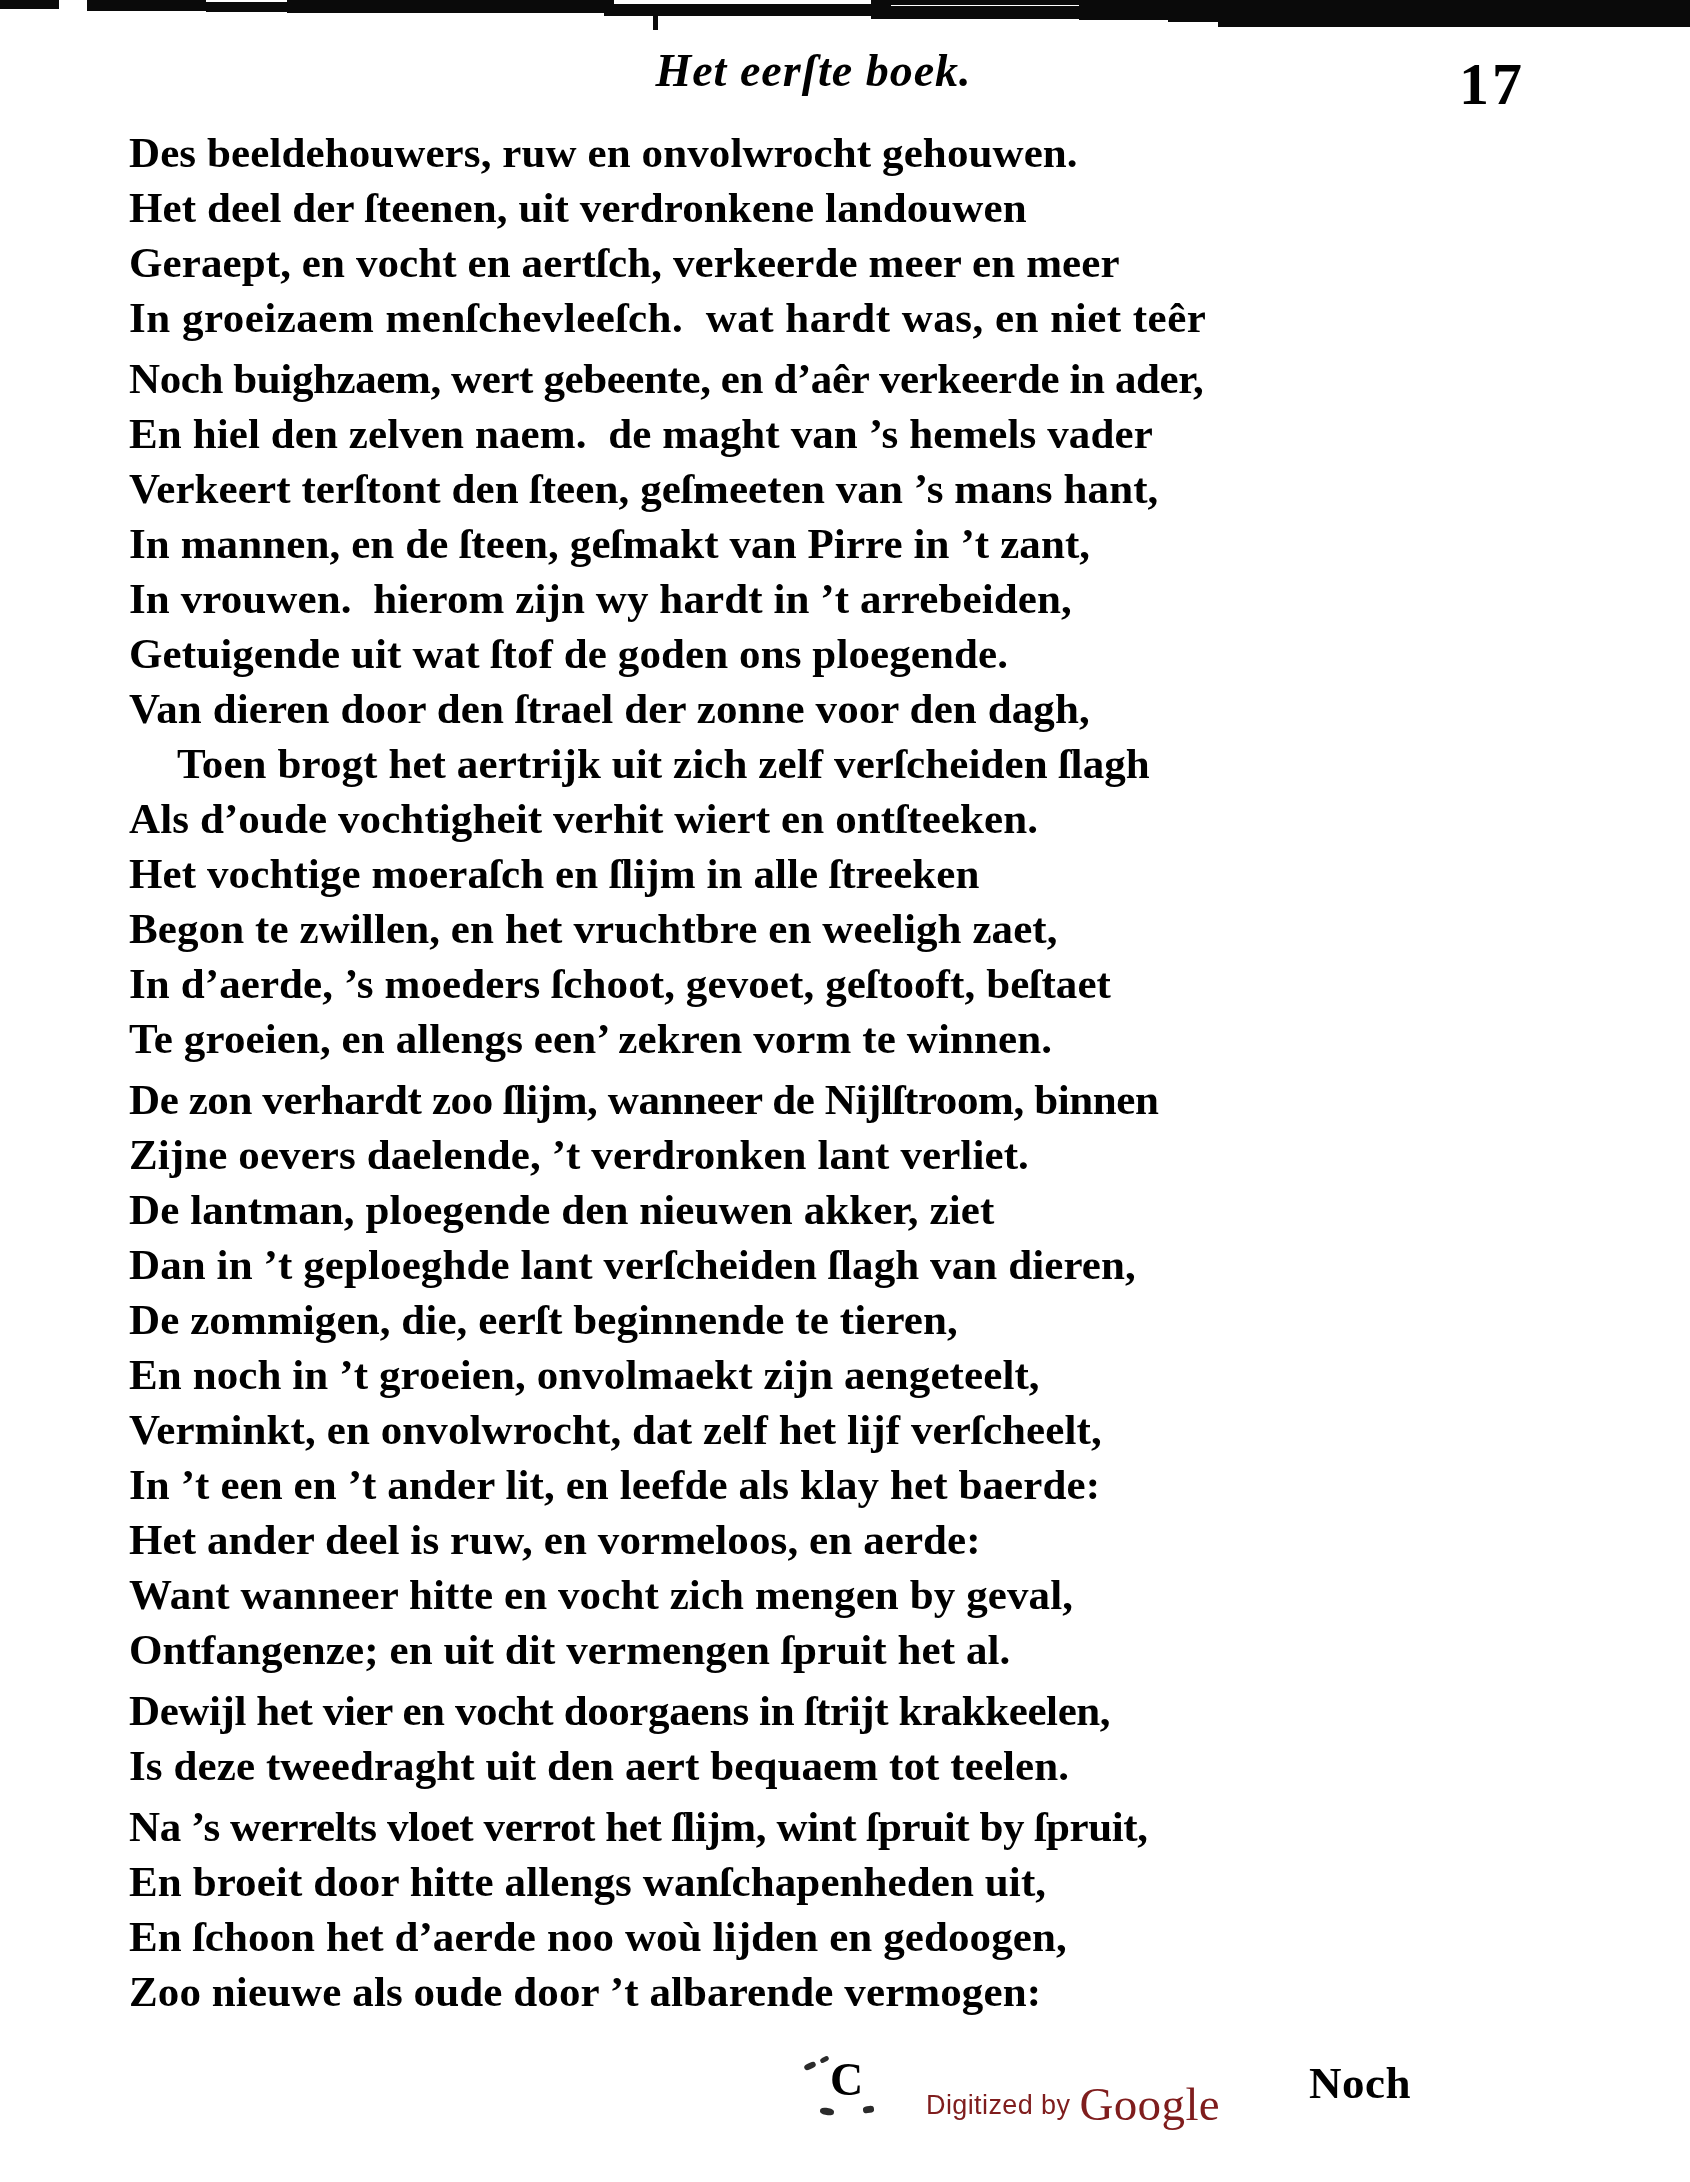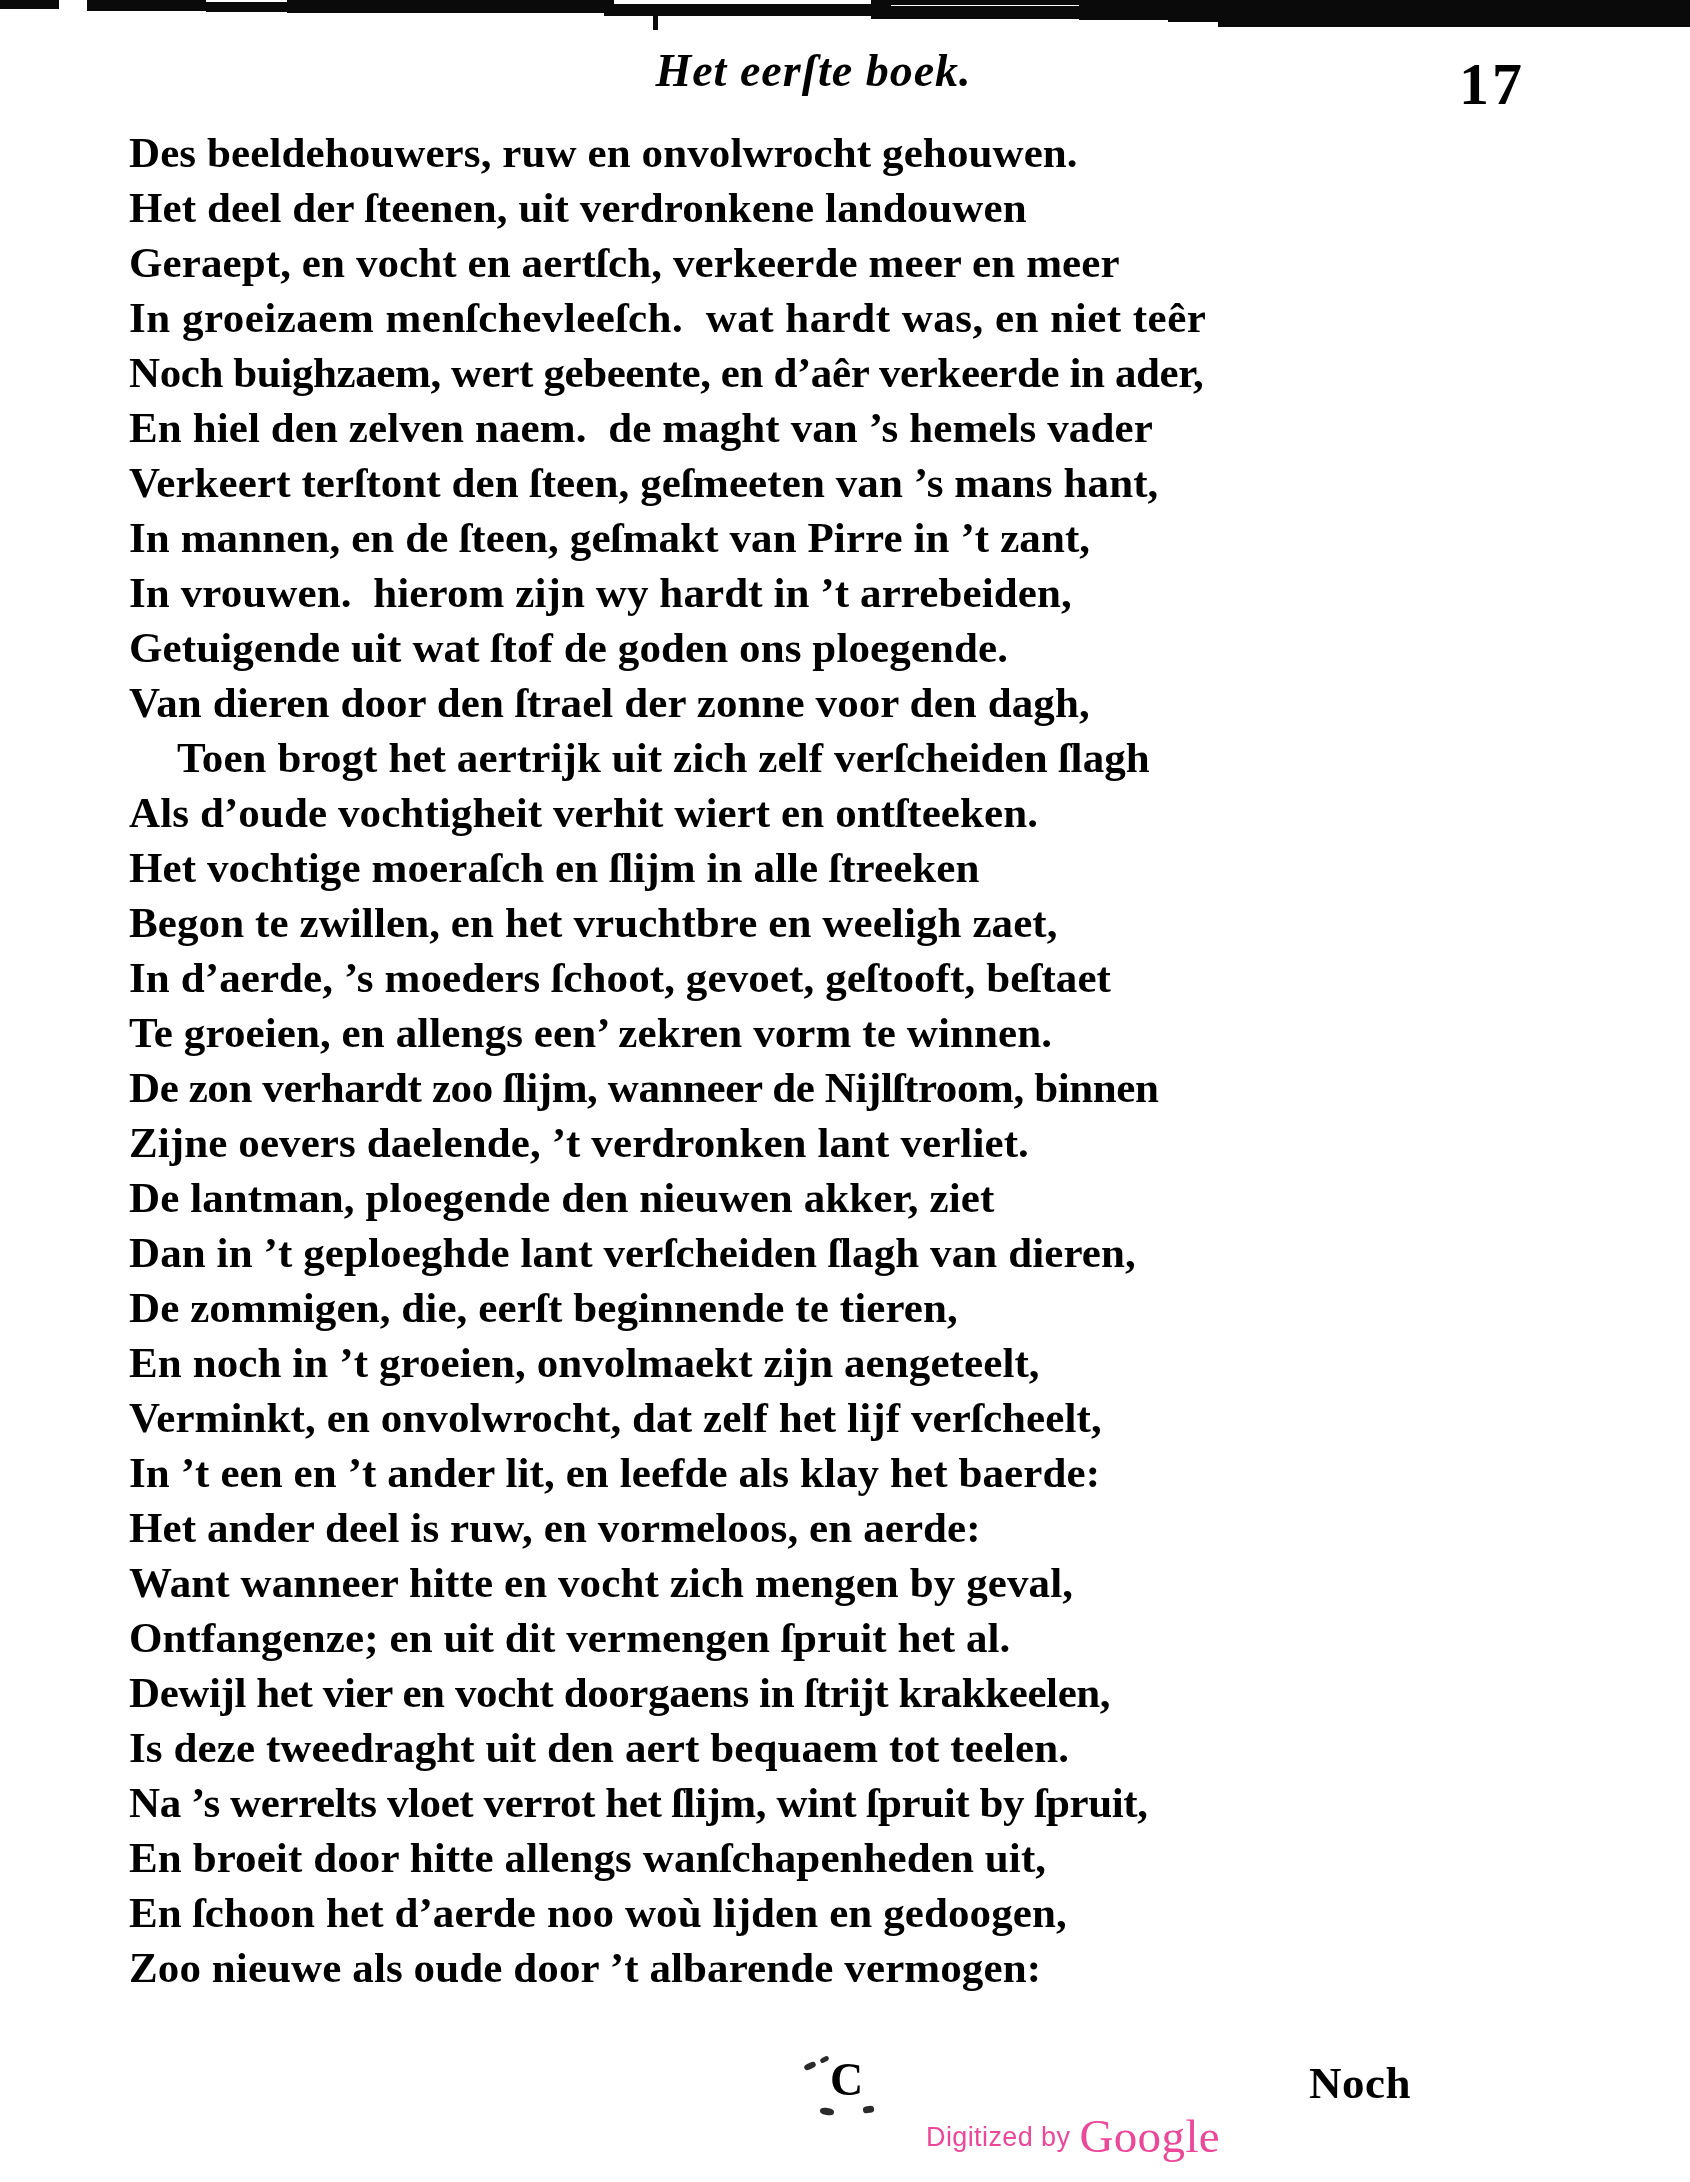--- a/index.html
+++ b/index.html
@@ -75,20 +75,21 @@
     line-height: 55px;
     white-space: pre;
     font-weight: 600;
     letter-spacing: 0.1px;
   }
   .line.indent {
     padding-left: 48px;
   }
   .line.tight {
     letter-spacing: -0.4px;
+    margin-top: 6px;
   }
   .line.wide {
     letter-spacing: 0.5px;
   }
 
   
   .footer {
     position: absolute;
     left: 0;
     top: 2053px;
@@ -106,23 +107,23 @@
     position: absolute;
     left: 1309px;
     top: 4px;
     font-size: 45px;
     font-weight: 700;
     letter-spacing: 0.5px;
   }
   .watermark {
     position: absolute;
     left: 926px;
-    top: 56px;
+    top: 24px;
     white-space: nowrap;
-    color: #ec4899;
+    color: #7f1d1d;
   }
   .watermark .wm-prefix {
     font-family: "Liberation Sans", sans-serif;
     font-size: 27px;
     letter-spacing: 0.4px;
     vertical-align: 6px;
   }
   .watermark .wm-brand {
     font-size: 47px;
     letter-spacing: 0.4px;

